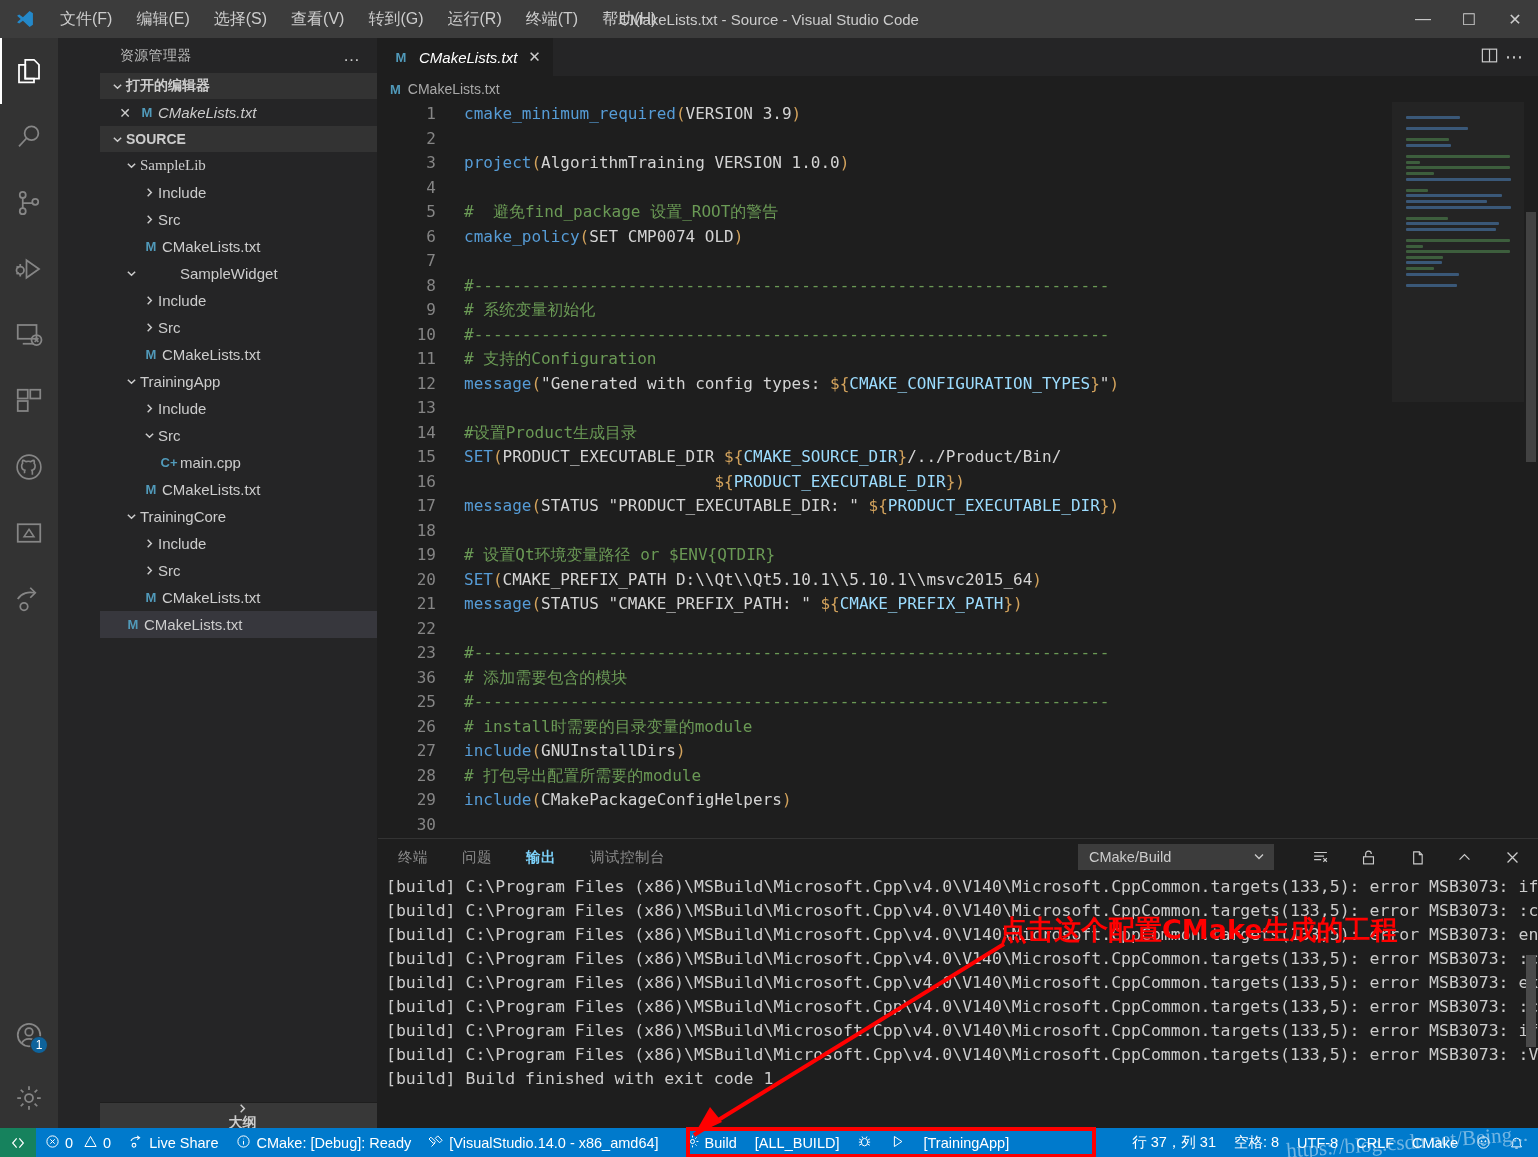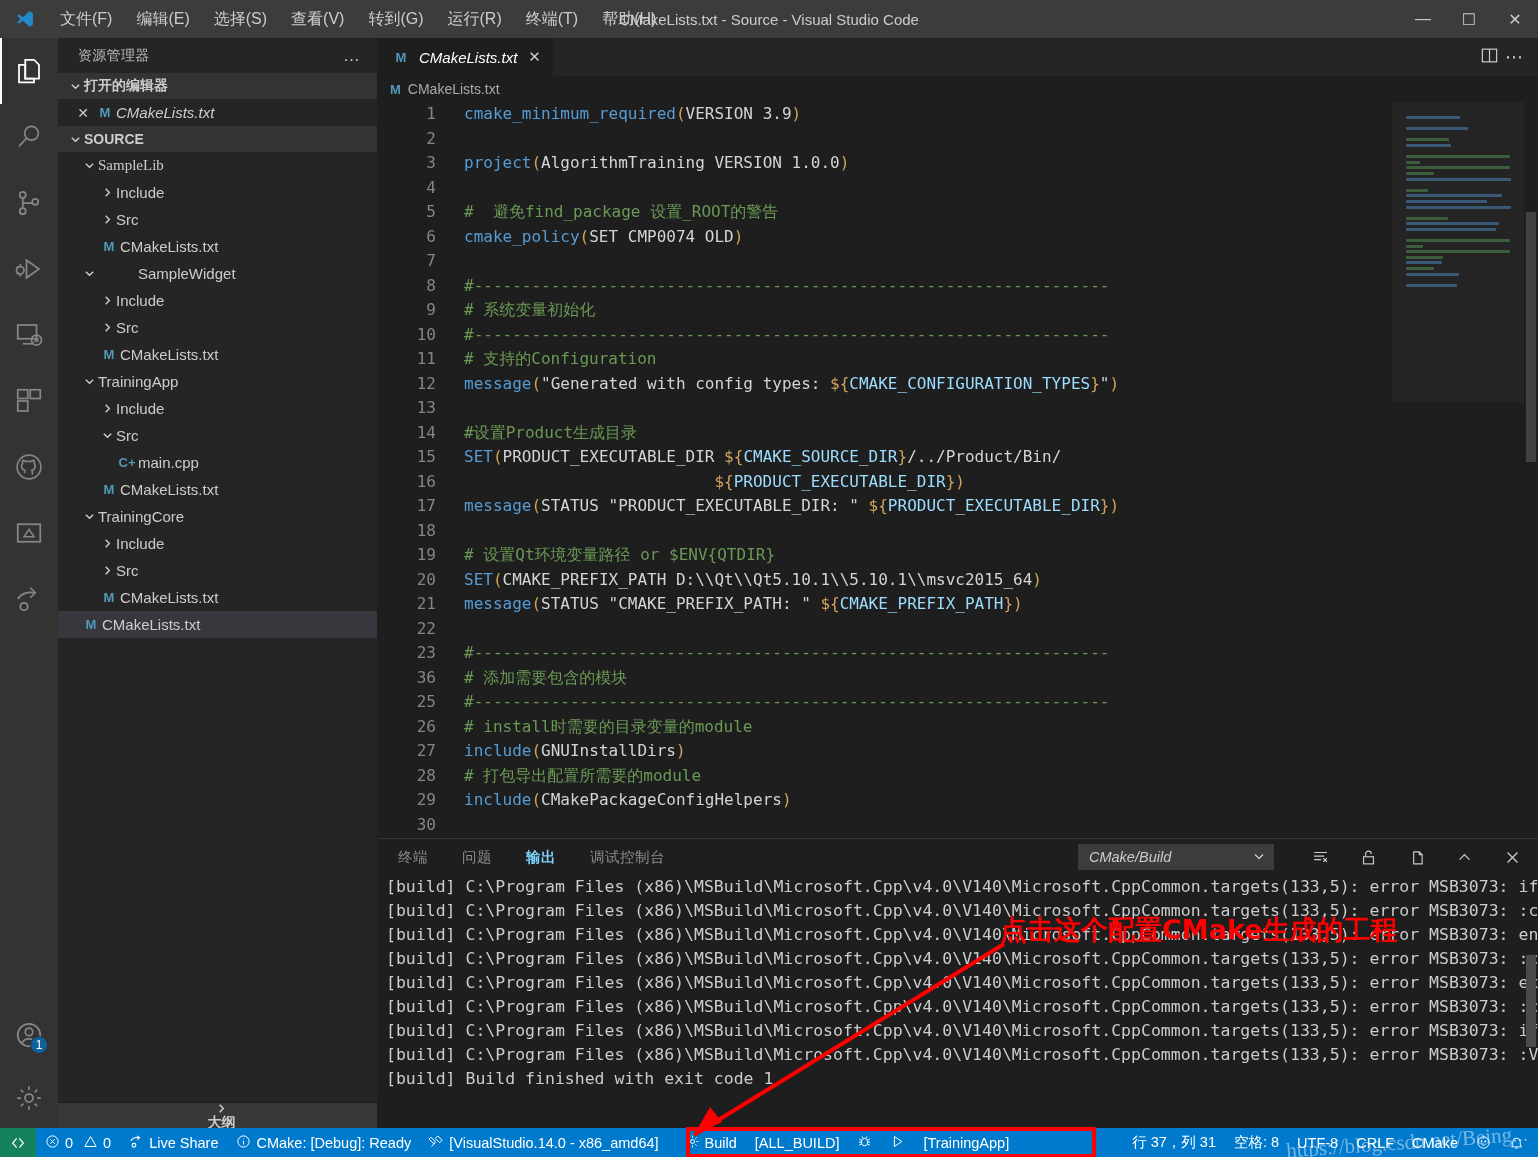--- a/index.html
+++ b/index.html
@@ -53,20 +53,21 @@
     position: absolute; right: 10px; bottom: 14px; background: #0e639c; color: #fff;
     border-radius: 9px; min-width: 18px; height: 18px; font-size: 12px;
     display: flex; align-items: center; justify-content: center; padding: 0 4px;
     border: 1px solid #333;
   }
 
   
   .sidebar {
     width: 320px; flex: 0 0 320px; background: #252526; display: flex; flex-direction: column;
     border-right: 1px solid #1e1e1e;
+    padding-left: 42px;
   }
   .sb-header {
     height: 35px; display: flex; align-items: center; padding: 0 8px 0 20px;
     font-size: 14px; color: #bbbbbb; letter-spacing: .3px;
   }
   .sb-dots { margin-left: auto; font-size: 17px; color: #ccc; padding: 0 8px; letter-spacing: 1px; }
   .sb-section-head {
     height: 26px; display: flex; align-items: center; font-size: 14px; font-weight: bold;
     color: #cccccc; padding-left: 8px; background: #333333;
   }
@@ -129,21 +130,21 @@
   .mm-line { height: 3px; margin-bottom: 2.6px; border-radius: 1px; }
   .mm-slider { position: absolute; top: 0; left: 0; right: 0; height: 300px; background: rgba(121,121,121,0.08); }
   .scroll-gutter { width: 14px; flex: 0 0 14px; background: #1e1e1e; position: relative; }
   .scroll-thumb { position: absolute; top: 110px; left: 2px; width: 10px; height: 250px; background: #424242; border-radius: 0; }
 
   
   .panel { height: 290px; flex: 0 0 290px; background: #1e1e1e; display: flex; flex-direction: column; border-top: 1px solid #333; }
   .panel-head { height: 36px; display: flex; align-items: center; padding-left: 20px; flex: 0 0 36px; }
   .panel-tab { font-size: 14.5px; color: #8c8c8c; margin-right: 34px; letter-spacing: .5px; cursor: pointer; }
   .panel-tab.active { color: #7dd3fc; font-weight: bold; }
-  .panel-actions { margin-left: auto; display: flex; align-items: center; gap: 20px; padding-right: 12px; font-style: italic; }
+  .panel-actions { margin-left: auto; display: flex; align-items: center; gap: 20px; padding-right: 12px; }
   .select-box {
     background: #3c3c3c; color: #cccccc; font-size: 14.5px; height: 26px; min-width: 196px;
     display: flex; align-items: center; padding: 0 8px 0 10px; border: 1px solid #3c3c3c;
     justify-content: space-between; margin-right: 12px;
   }
   .select-box .cv { font-size: 11px; color: #cccccc; }
   .p-icon { width: 28px; height: 26px; display: flex; align-items: center; justify-content: center; color: #cccccc; }
   .p-icon svg { width: 17px; height: 17px; }
   .panel-body { flex: 1; overflow: hidden; position: relative; padding-left: 0; }
   pre.outlog {

